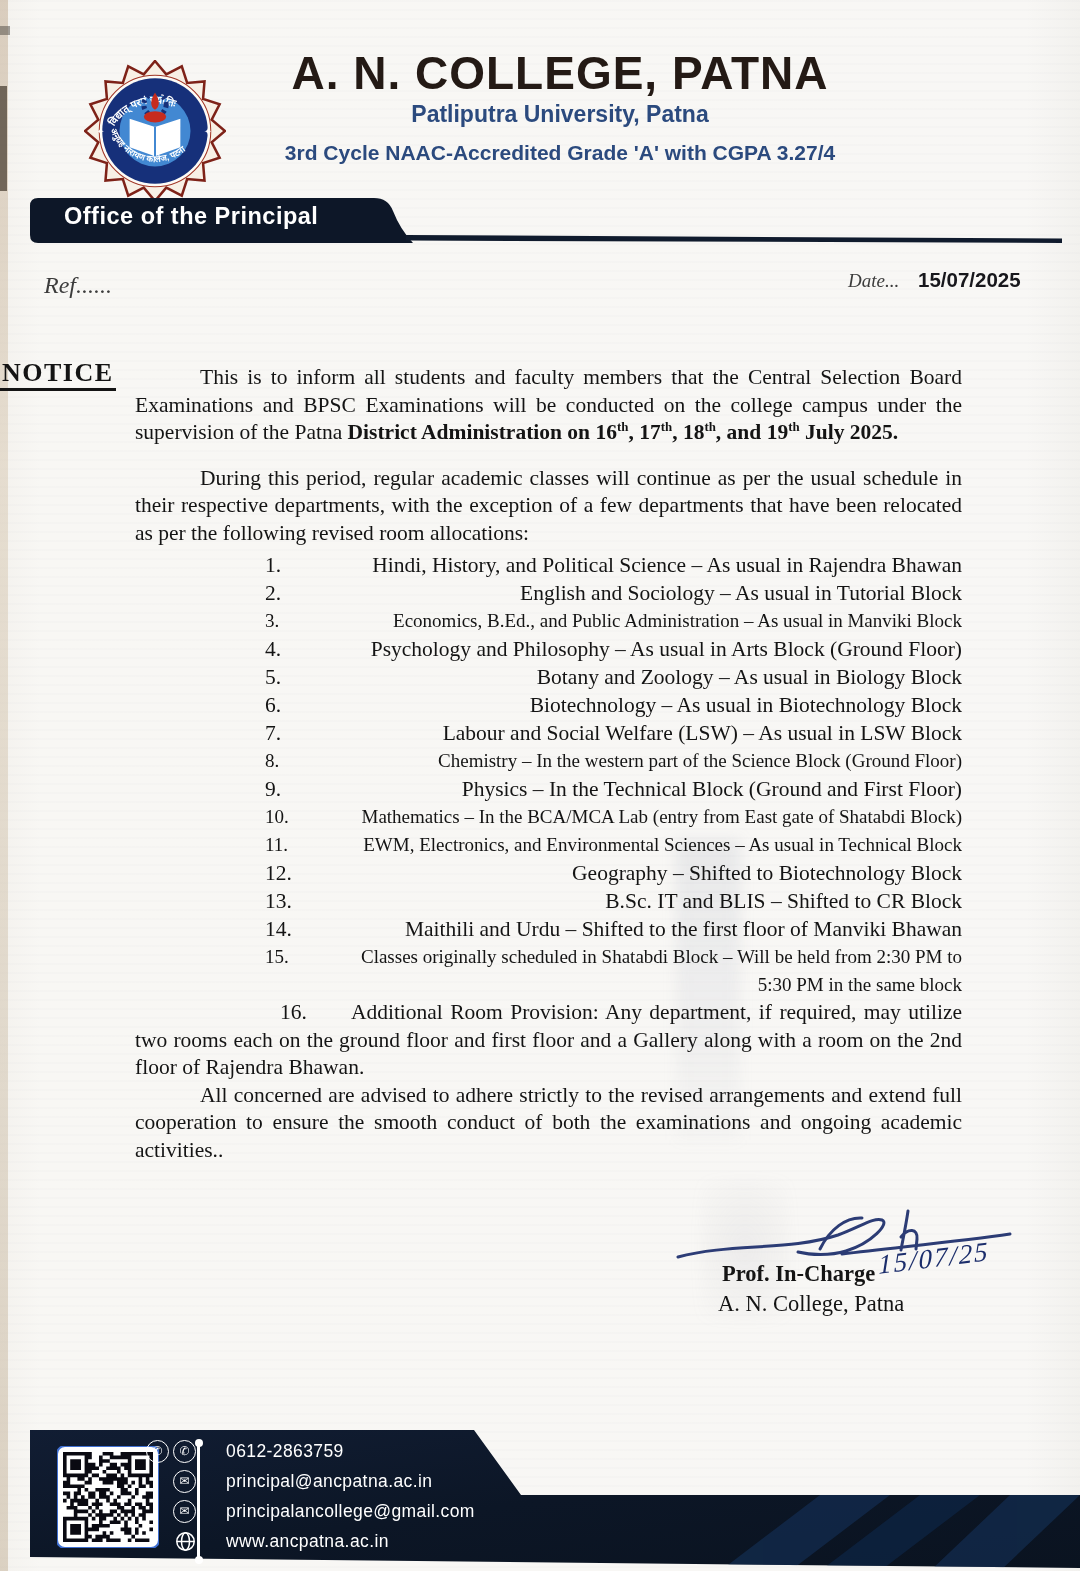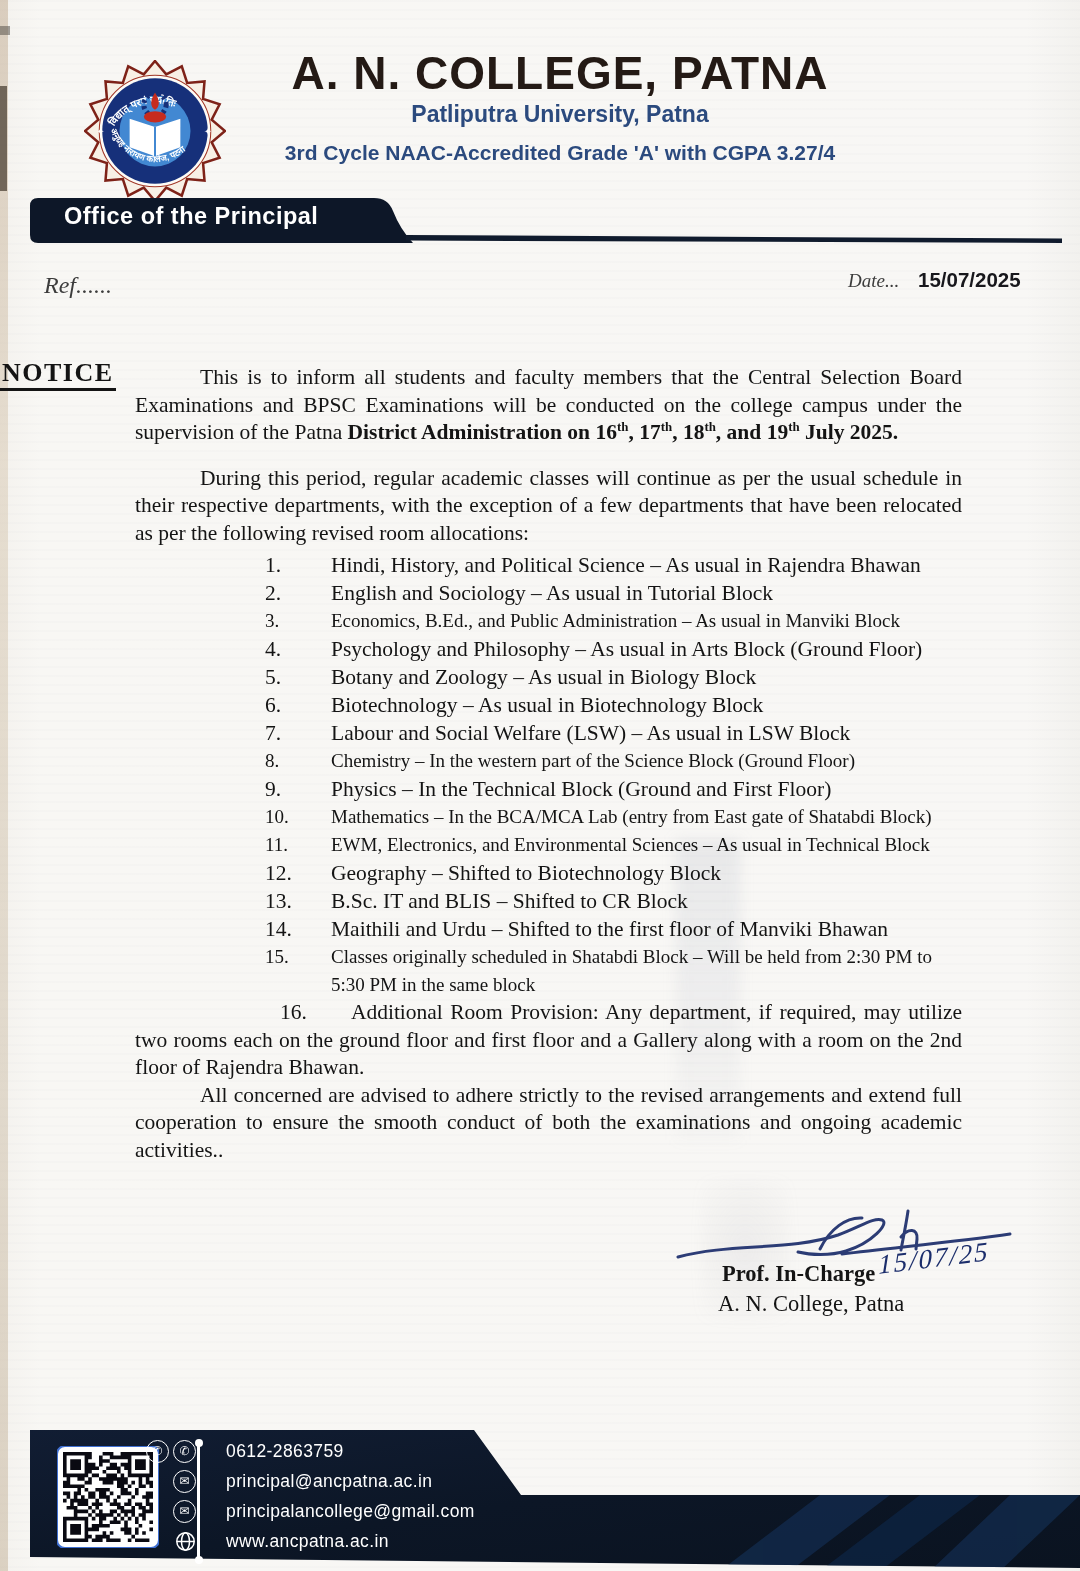--- a/index.html
+++ b/index.html
@@ -47,21 +47,21 @@
   .content p{margin:0;font-size:21.5px;line-height:27.5px;text-align:justify;}
   .indent{text-indent:65px;}
   .gap-before{margin-top:18px !important;}
   .b{font-weight:700;}
   .sup{font-size:.6em;vertical-align:super;line-height:0;}
   .num-inline{padding-right:44px;}
 
   .rlist{margin:4px 0 0 130px;}
   .item{display:flex;font-size:21.5px;line-height:28px;}
   .item .num{width:66px;flex:0 0 66px;}
-  .item .txt{flex:1;}
+  .item .txt{flex:1;text-align:right;}
   .item.small{font-size:19px;}
 
   
   .sigblock{position:absolute;left:660px;top:1205px;width:370px;height:130px;}
   .sig-svg{position:absolute;left:10px;top:0;width:350px;height:72px;}
   .sig-date{position:absolute;left:218px;top:38px;font-size:27px;color:#1b2d6b;
     font-style:italic;transform:rotate(-7deg) skewX(-6deg);letter-spacing:2px;white-space:nowrap;}
   .sig-name{position:absolute;left:62px;top:56px;font-weight:700;font-size:22.5px;}
   .sig-org{position:absolute;left:58px;top:86px;font-size:22.5px;}
 

